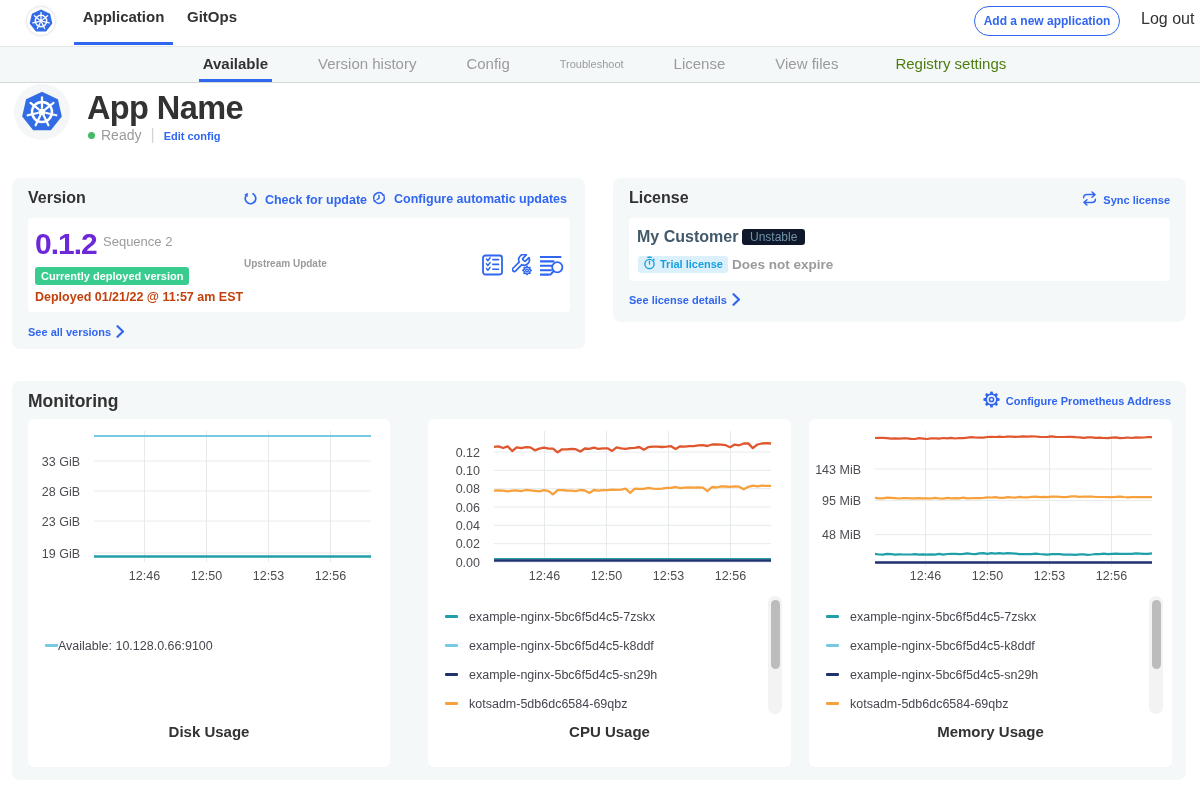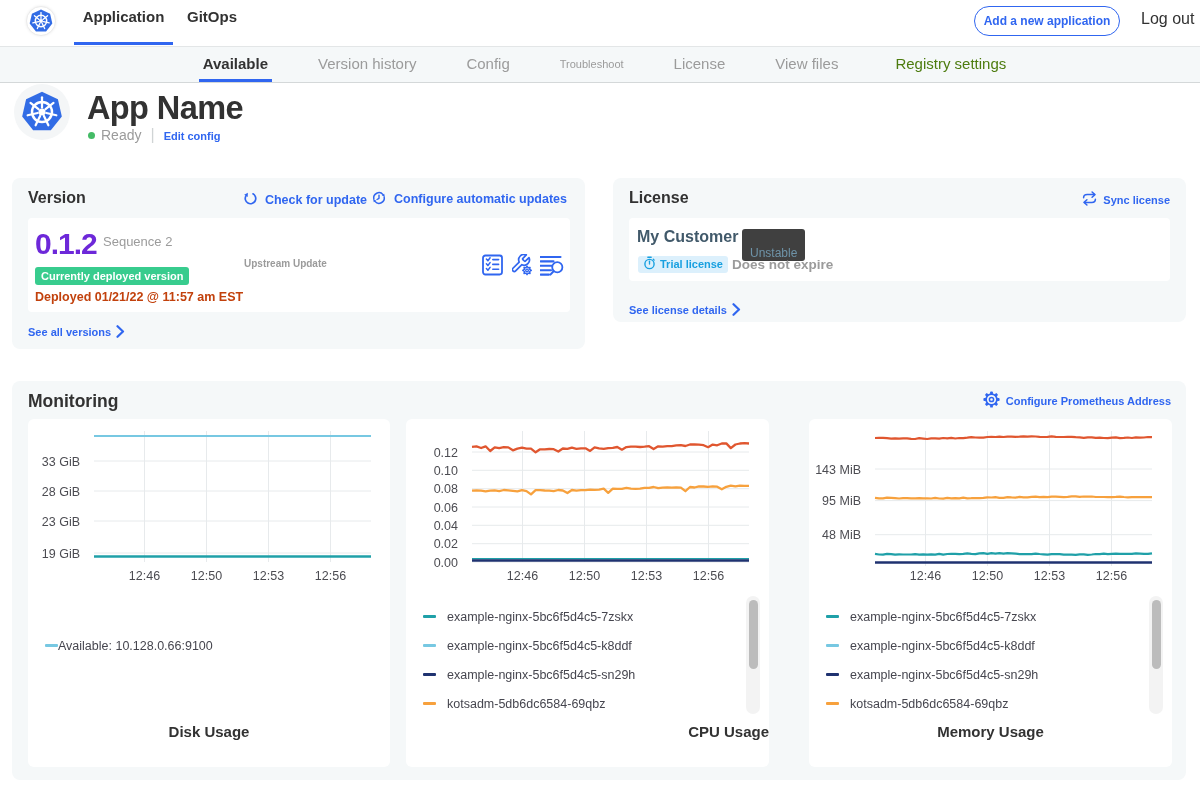--- a/index.html
+++ b/index.html
@@ -104,29 +104,29 @@
 <div class="card" style="left:613px;top:178px;width:573px;height:144px"></div>
 <div class="abs" style="left:629px;top:189px;font-size:16px;font-weight:bold;color:#323232">License</div>
 <div class="abs" style="right:30px;top:190px;white-space:nowrap"><svg width="15" height="15" viewBox="0 0 15 15" style="vertical-align:-2px">
         <path d="M1.6 6.8 C1.6 4.4 3.0 3.6 5.2 3.6 L12.6 3.6" fill="none" stroke="#3066f0" stroke-width="1.5" stroke-linecap="round"></path>
         <path d="M10.1 1.0 L12.9 3.6 L10.1 6.2" fill="none" stroke="#3066f0" stroke-width="1.5" stroke-linecap="round" stroke-linejoin="round"></path>
         <path d="M13.4 8.2 C13.4 10.6 12.0 11.4 9.8 11.4 L2.4 11.4" fill="none" stroke="#3066f0" stroke-width="1.5" stroke-linecap="round"></path>
         <path d="M4.9 8.8 L2.1 11.4 L4.9 14.0" fill="none" stroke="#3066f0" stroke-width="1.5" stroke-linecap="round" stroke-linejoin="round"></path>
       </svg><span class="blink" style="margin-left:6px">Sync license</span></div>
 <div class="wcard" style="left:629px;top:218px;width:541px;height:63px"></div>
 <div class="abs" style="left:637px;top:228px;font-size:16px;font-weight:bold;color:#41596a">My Customer</div>
-<div class="abs" style="left:742px;top:229px;height:16px;line-height:16px;background:#404040;color:#6e93a8;font-size:12px;border-radius:3px;padding:16px 8px">Unstable</div>
+<div class="abs" style="left:742px;top:229px;height:16px;line-height:16px;background:#0f172a;color:#6e93a8;font-size:12px;border-radius:3px;padding:0 8px">Unstable</div>
 <div class="abs" style="left:638px;top:256px;height:17px;line-height:17px;background:#dcf0fc;color:#18a0e0;font-size:11px;font-weight:bold;border-radius:3px;padding:0 5px"><svg width="13" height="14" viewBox="0 0 13 14" style="vertical-align:-2px;margin-right:4px">
         <circle cx="6.5" cy="8" r="4.6" fill="none" stroke="#18a0e0" stroke-width="1.4"></circle>
         <line x1="6.5" y1="8" x2="6.5" y2="5.2" stroke="#18a0e0" stroke-width="1.3" stroke-linecap="round"></line>
         <line x1="4.9" y1="1.2" x2="8.1" y2="1.2" stroke="#18a0e0" stroke-width="1.5" stroke-linecap="round"></line>
         <line x1="10.3" y1="3.2" x2="11.2" y2="4.1" stroke="#18a0e0" stroke-width="1.3" stroke-linecap="round"></line>
       </svg>Trial license</div>
 <div class="abs" style="left:732px;top:257px;font-size:13.5px;color:#9b9b9b;font-weight:bold">Does not expire</div>
-<div class="abs" style="left:629px;top:300px"><span class="blink">See license details</span><svg width="9" height="13" viewBox="0 0 9 13" style="vertical-align:-2px;margin-left:5px">
+<div class="abs" style="left:629px;top:290px"><span class="blink">See license details</span><svg width="9" height="13" viewBox="0 0 9 13" style="vertical-align:-2px;margin-left:5px">
         <path d="M1.5 1.2 L7 6.5 L1.5 11.8" fill="none" stroke="#3066f0" stroke-width="2.2" stroke-linecap="round" stroke-linejoin="round"></path>
       </svg></div>
 <div class="card" style="left:12px;top:381px;width:1174px;height:399px"></div>
 <div class="abs" style="left:28px;top:391px;font-size:17.5px;font-weight:bold;color:#323232">Monitoring</div>
 <div class="abs" style="right:29px;top:391px;white-space:nowrap"><svg width="17" height="17" viewBox="0 0 17 17">
         <rect x="7.1" y="0.4" width="2.8" height="2.9" rx="0.9" fill="#3066f0" transform="rotate(0 8.5 8.5)"></rect>
         <rect x="7.1" y="0.4" width="2.8" height="2.9" rx="0.9" fill="#3066f0" transform="rotate(45 8.5 8.5)"></rect>
         <rect x="7.1" y="0.4" width="2.8" height="2.9" rx="0.9" fill="#3066f0" transform="rotate(90 8.5 8.5)"></rect>
         <rect x="7.1" y="0.4" width="2.8" height="2.9" rx="0.9" fill="#3066f0" transform="rotate(135 8.5 8.5)"></rect>
         <rect x="7.1" y="0.4" width="2.8" height="2.9" rx="0.9" fill="#3066f0" transform="rotate(180 8.5 8.5)"></rect>
@@ -153,21 +153,21 @@
           <text x="116.5" y="161" text-anchor="middle" font-size="12.5" fill="#4c4c52" font-family="Liberation Sans, sans-serif">12:46</text>
           <text x="178.5" y="161" text-anchor="middle" font-size="12.5" fill="#4c4c52" font-family="Liberation Sans, sans-serif">12:50</text>
           <text x="240.5" y="161" text-anchor="middle" font-size="12.5" fill="#4c4c52" font-family="Liberation Sans, sans-serif">12:53</text>
           <text x="302.5" y="161" text-anchor="middle" font-size="12.5" fill="#4c4c52" font-family="Liberation Sans, sans-serif">12:56</text>
           <polyline points="66.0,17.0 343.0,17.0" fill="none" stroke="#77c8e2" stroke-width="2" stroke-linejoin="round"></polyline>
           <polyline points="66.0,137.5 343.0,137.5" fill="none" stroke="#1fa0a8" stroke-width="2.4" stroke-linejoin="round"></polyline>
         </svg></div>
       <div style="position:absolute;left:17px;top:217px;width:300px;height:18px"><span style="display:inline-block;width:13px;height:3px;background:#77c8e2;vertical-align:3px;border-radius:1px"></span><span style="font-size:12.5px;color:#46464f">Available: 10.128.0.66:9100</span></div>
       <div style="position:absolute;left:0;bottom:27px;width:100%;text-align:center;font-size:15px;font-weight:bold;color:#323232">Disk Usage</div>
     </div>
-<div class="wcard" style="left:406px;top:419px;width:363px;height:348px;border-radius:6px">
+<div class="wcard" style="left:428px;top:419px;width:363px;height:348px;border-radius:6px">
       <div style="position:absolute;left:0;top:0"><svg width="363" height="170" viewBox="0 0 363 170">
           <line x1="66" y1="33" x2="343" y2="33" stroke="#e7eaec" stroke-width="1"></line>
           <line x1="66" y1="51.3" x2="343" y2="51.3" stroke="#e7eaec" stroke-width="1"></line>
           <line x1="66" y1="69.7" x2="343" y2="69.7" stroke="#e7eaec" stroke-width="1"></line>
           <line x1="66" y1="88" x2="343" y2="88" stroke="#e7eaec" stroke-width="1"></line>
           <line x1="66" y1="106.3" x2="343" y2="106.3" stroke="#e7eaec" stroke-width="1"></line>
           <line x1="66" y1="124.7" x2="343" y2="124.7" stroke="#e7eaec" stroke-width="1"></line>
           <line x1="66" y1="143" x2="343" y2="143" stroke="#e7eaec" stroke-width="1"></line>
           <line x1="116.5" y1="12" x2="116.5" y2="143" stroke="#e7eaec" stroke-width="1"></line>
           <line x1="178.5" y1="12" x2="178.5" y2="143" stroke="#e7eaec" stroke-width="1"></line>
@@ -189,21 +189,21 @@
           <polyline points="66.0,27.9 70.5,27.4 75.1,29.0 79.6,27.3 84.2,32.0 88.7,28.3 93.2,29.2 97.8,28.2 102.3,28.4 106.9,31.3 111.4,29.6 116.0,28.6 120.5,29.7 125.0,29.7 129.6,33.3 134.1,30.3 138.7,30.4 143.2,30.0 147.7,30.2 152.3,32.5 156.8,29.5 161.4,29.9 165.9,28.6 170.4,29.8 175.0,29.3 179.5,29.3 184.1,31.9 188.6,28.4 193.1,29.3 197.7,29.9 202.2,29.1 206.8,28.9 211.3,28.0 215.9,30.7 220.4,28.1 224.9,27.6 229.5,27.7 234.0,28.0 238.6,27.7 243.1,27.2 247.6,30.0 252.2,27.3 256.7,27.6 261.3,27.1 265.8,27.1 270.3,26.3 274.9,26.2 279.4,27.0 284.0,25.5 288.5,25.5 293.0,25.7 297.6,26.2 302.1,28.2 306.7,25.6 311.2,26.3 315.8,24.5 320.3,24.4 324.8,29.1 329.4,25.5 333.9,24.5 338.5,24.2 343.0,24.5" fill="none" stroke="#e0562f" stroke-width="2.3" stroke-linejoin="round"></polyline>
           <polyline points="66.0,71.6 70.5,71.3 75.1,71.6 79.6,72.3 84.2,71.7 88.7,71.4 93.2,72.1 97.8,71.0 102.3,71.3 106.9,71.8 111.4,72.3 116.0,71.2 120.5,72.1 125.0,75.4 129.6,71.1 134.1,71.1 138.7,71.5 143.2,71.7 147.7,72.1 152.3,71.0 156.8,71.5 161.4,74.0 165.9,71.0 170.4,71.6 175.0,71.1 179.5,71.2 184.1,70.7 188.6,70.8 193.1,70.6 197.7,69.7 202.2,73.8 206.8,69.6 211.3,69.8 215.9,69.8 220.4,68.8 224.9,69.7 229.5,69.9 234.0,69.7 238.6,68.8 243.1,68.8 247.6,68.0 252.2,69.2 256.7,68.6 261.3,68.5 265.8,68.7 270.3,68.3 274.9,68.7 279.4,72.2 284.0,68.0 288.5,68.5 293.0,67.3 297.6,67.5 302.1,67.8 306.7,67.4 311.2,67.7 315.8,70.3 320.3,67.8 324.8,66.7 329.4,67.4 333.9,66.6 338.5,66.8 343.0,66.8" fill="none" stroke="#f7a13d" stroke-width="2.3" stroke-linejoin="round"></polyline>
         </svg></div>
       <div style="position:absolute;left:17px;top:188px;width:300px;height:18px"><span style="display:inline-block;width:13px;height:3px;background:#1fa0a8;vertical-align:3px;border-radius:1px"></span><span style="margin-left:11px;font-size:12.5px;color:#46464f">example-nginx-5bc6f5d4c5-7zskx</span></div>
       <div style="position:absolute;left:17px;top:217px;width:300px;height:18px"><span style="display:inline-block;width:13px;height:3px;background:#77c8e2;vertical-align:3px;border-radius:1px"></span><span style="margin-left:11px;font-size:12.5px;color:#46464f">example-nginx-5bc6f5d4c5-k8ddf</span></div>
       <div style="position:absolute;left:17px;top:246px;width:300px;height:18px"><span style="display:inline-block;width:13px;height:3px;background:#1f3270;vertical-align:3px;border-radius:1px"></span><span style="margin-left:11px;font-size:12.5px;color:#46464f">example-nginx-5bc6f5d4c5-sn29h</span></div>
       <div style="position:absolute;left:17px;top:275px;width:300px;height:18px"><span style="display:inline-block;width:13px;height:3px;background:#f7a13d;vertical-align:3px;border-radius:1px"></span><span style="margin-left:11px;font-size:12.5px;color:#46464f">kotsadm-5db6dc6584-69qbz</span></div>
       <div style="position:absolute;right:9px;top:177px;width:14px;height:118px;background:#f3f3f3;border-radius:7px">
         <div style="position:absolute;left:2.5px;top:4px;width:9px;height:69px;background:#bcbcbc;border-radius:4.5px"></div>
       </div>
-      <div style="position:absolute;left:0;bottom:27px;width:100%;text-align:right;font-size:15px;font-weight:bold;color:#323232">CPU Usage</div>
+      <div style="position:absolute;left:0;bottom:27px;width:100%;text-align:center;font-size:15px;font-weight:bold;color:#323232">CPU Usage</div>
     </div>
 <div class="wcard" style="left:809px;top:419px;width:363px;height:348px;border-radius:6px">
       <div style="position:absolute;left:0;top:0"><svg width="363" height="170" viewBox="0 0 363 170">
           <line x1="66" y1="50" x2="343" y2="50" stroke="#e7eaec" stroke-width="1"></line>
           <line x1="66" y1="81.6" x2="343" y2="81.6" stroke="#e7eaec" stroke-width="1"></line>
           <line x1="66" y1="115.7" x2="343" y2="115.7" stroke="#e7eaec" stroke-width="1"></line>
           <line x1="116.5" y1="12" x2="116.5" y2="147" stroke="#e7eaec" stroke-width="1"></line>
           <line x1="178.5" y1="12" x2="178.5" y2="147" stroke="#e7eaec" stroke-width="1"></line>
           <line x1="240.5" y1="12" x2="240.5" y2="147" stroke="#e7eaec" stroke-width="1"></line>
           <line x1="302.5" y1="12" x2="302.5" y2="147" stroke="#e7eaec" stroke-width="1"></line>

